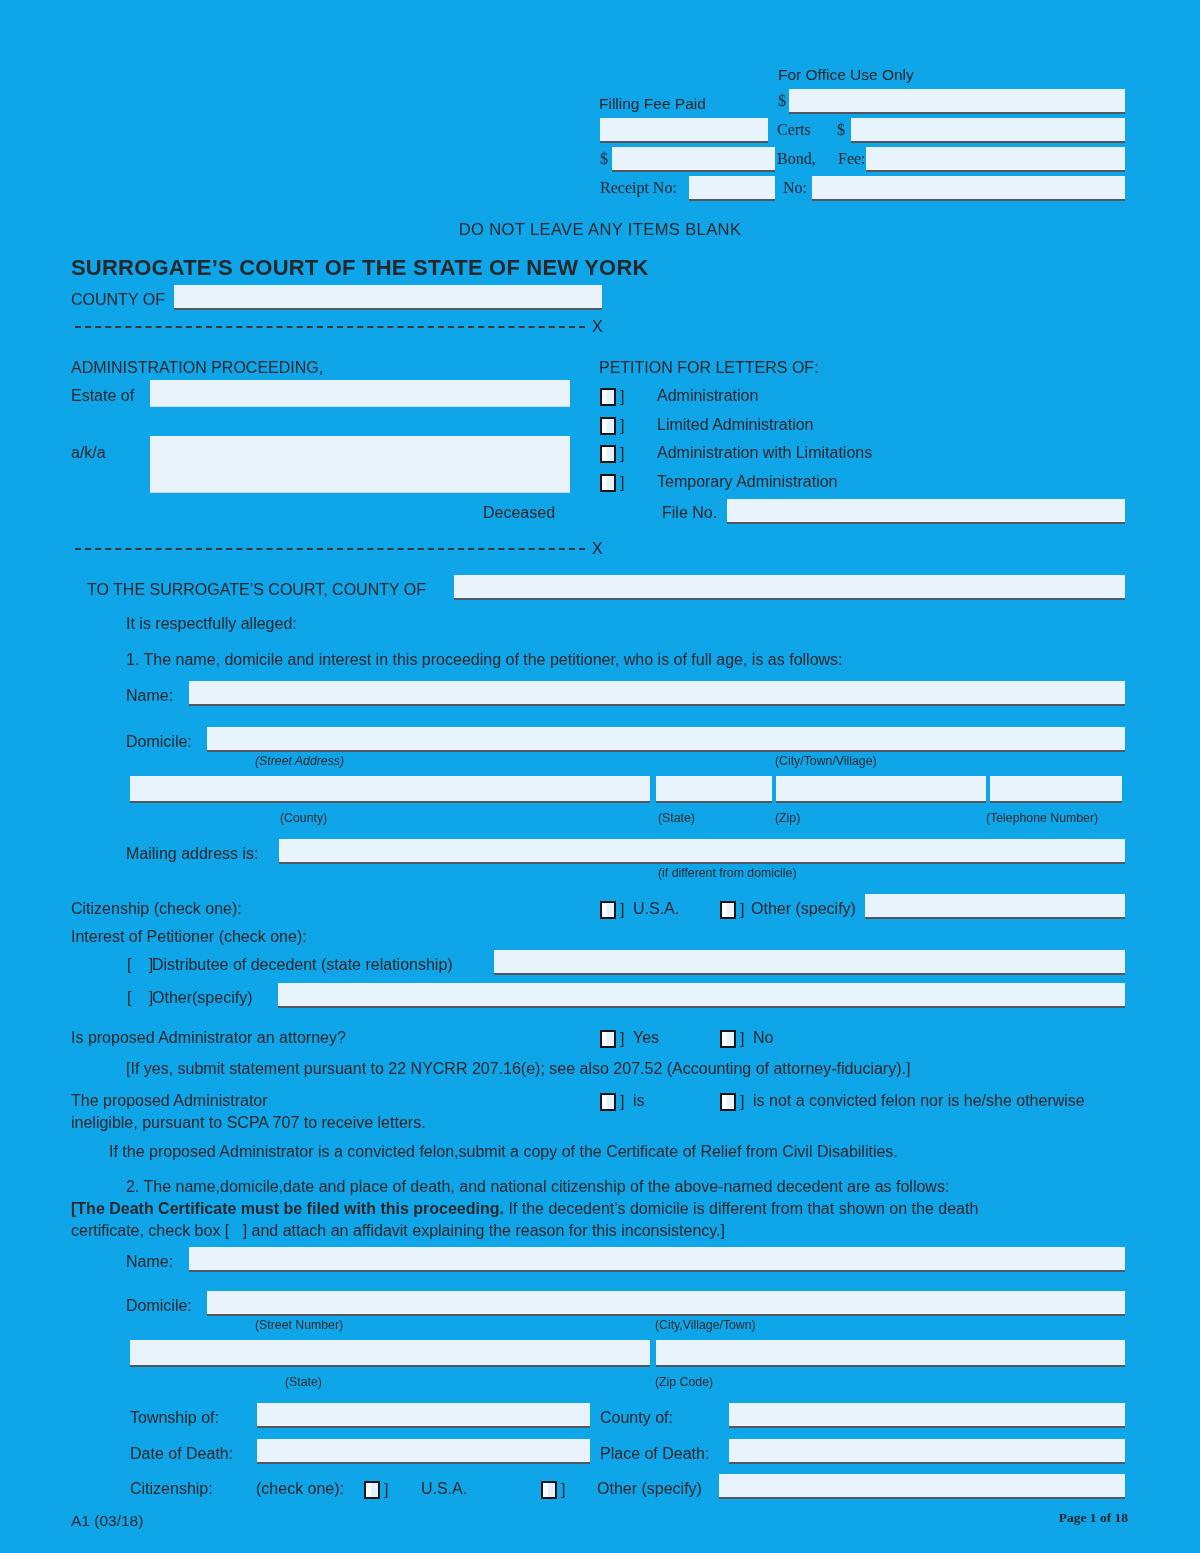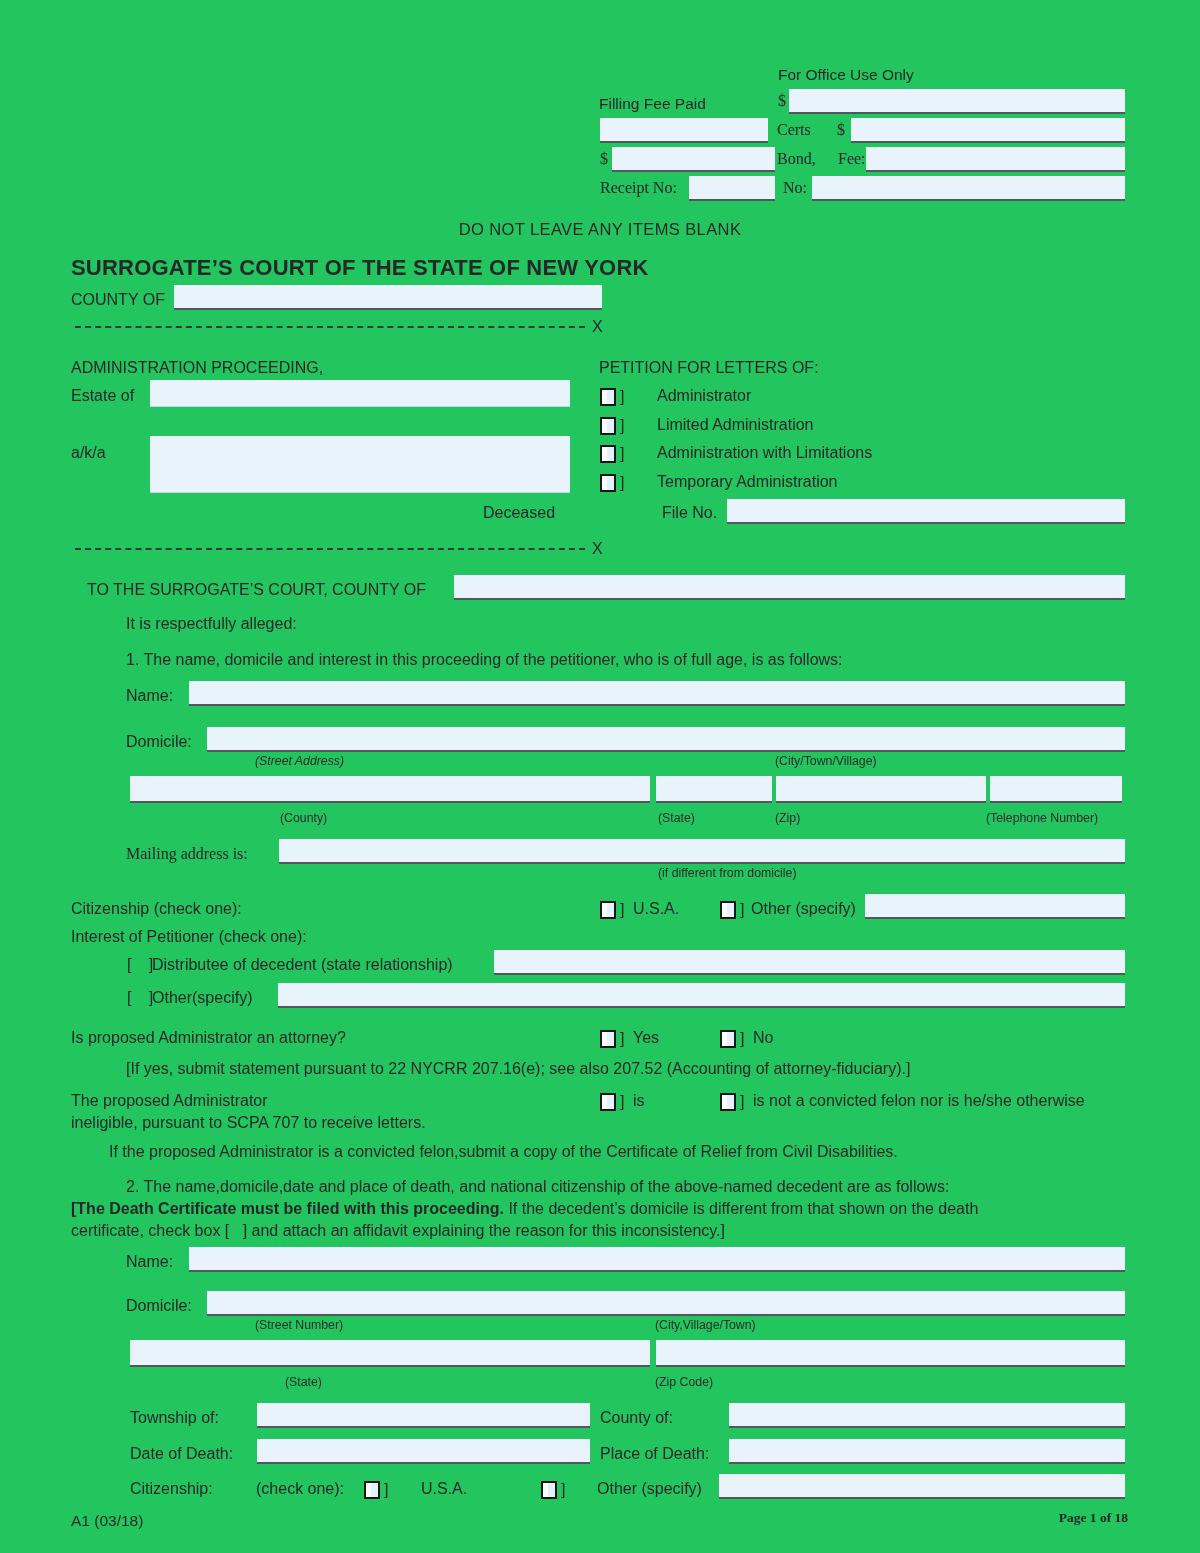--- a/index.html
+++ b/index.html
@@ -1,20 +1,20 @@
 <!DOCTYPE html>
 <html><head>
 <meta charset="utf-8">
 <style>
   html,body{margin:0;padding:0;background:#ffffff;}
   .page{
     position:relative;
     width:1200px;
     height:1553px;
-    background:#22c55e;
+    background:#0ea5e9;
     font-family:"Liberation Sans", sans-serif;
     color:#1e1f22;
     overflow:hidden;
   }
   .t{position:absolute;font-size:16px;line-height:18px;white-space:nowrap;color:#26272b;}
   .serif{font-family:"Liberation Serif", serif;font-size:16px;color:#20242e;}
   .b{font-weight:bold;}
   .sub{font-size:12.3px;color:#2a2b2f;}
   .notice{position:absolute;left:0;width:1200px;text-align:center;font-size:16.5px;letter-spacing:.4px;}
   .title{font-size:22px;font-weight:bold;letter-spacing:.2px;}
@@ -85,21 +85,21 @@
   <span class="t" style="left:71px;top:444px;">a/k/a</span>
   <textarea class="fld soft" style="left: 150px; top: 436px; width: 420px; height: 57px;"></textarea>
   <span class="t" style="left:483px;top:504px;">Deceased</span>
 
   <span class="t" style="left:599px;top:359px;">PETITION FOR LETTERS OF:</span>
 
   <span class="cbx" style="left:600px;top:388px;">
       <span class="cbx-box"></span>
       <span class="cbx-br">]</span>
     </span>
-  <span class="t" style="left:657px;top:387px;">Administrator</span>
+  <span class="t" style="left:657px;top:387px;">Administration</span>
 
   <span class="cbx" style="left:600px;top:417px;">
       <span class="cbx-box"></span>
       <span class="cbx-br">]</span>
     </span>
   <span class="t" style="left:657px;top:416px;">Limited Administration</span>
 
   <span class="cbx" style="left:600px;top:445px;">
       <span class="cbx-box"></span>
       <span class="cbx-br">]</span>
@@ -134,21 +134,21 @@
 
   <input class="fld" style="left: 130px; top: 776px; width: 520px; height: 27px;">
   <input class="fld" style="left: 656px; top: 776px; width: 116px; height: 27px;">
   <input class="fld" style="left: 776px; top: 776px; width: 210px; height: 27px;">
   <input class="fld" style="left: 990px; top: 776px; width: 132px; height: 27px;">
   <span class="t sub" style="left:280px;top:809px;">(County)</span>
   <span class="t sub" style="left:658px;top:809px;">(State)</span>
   <span class="t sub" style="left:775px;top:809px;">(Zip)</span>
   <span class="t sub" style="left:986px;top:809px;">(Telephone Number)</span>
 
-  <span class="t" style="left:126px;top:845px;font-family:Liberation Serif, serif;">Mailing address is:</span>
+  <span class="t" style="left:126px;top:845px;">Mailing address is:</span>
   <input class="fld" style="left: 279px; top: 839px; width: 846px;">
   <span class="t sub" style="left:658px;top:864px;">(if different from domicile)</span>
 
   <span class="t" style="left:71px;top:900px;">Citizenship (check one):</span>
   <span class="cbx" style="left:600px;top:901px;">
       <span class="cbx-box"></span>
       <span class="cbx-br">]</span>
     </span>
   <span class="t" style="left:633px;top:900px;">U.S.A.</span>
   <span class="cbx" style="left:720px;top:901px;">

